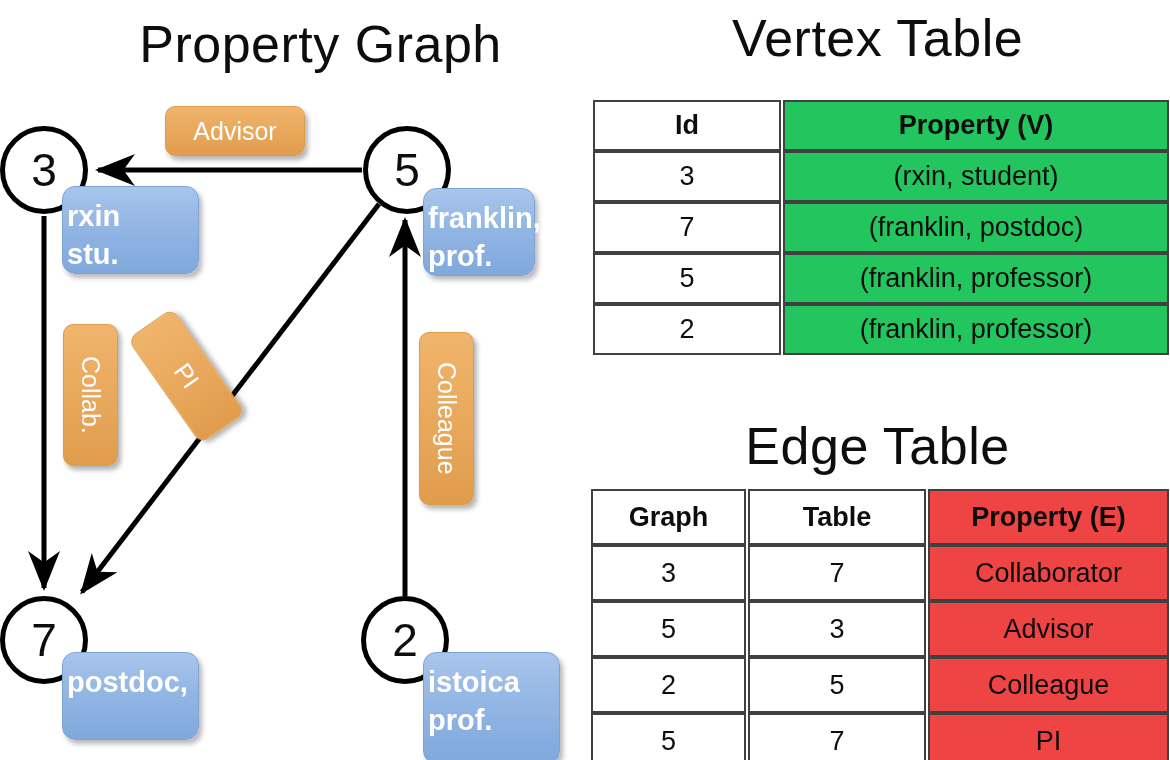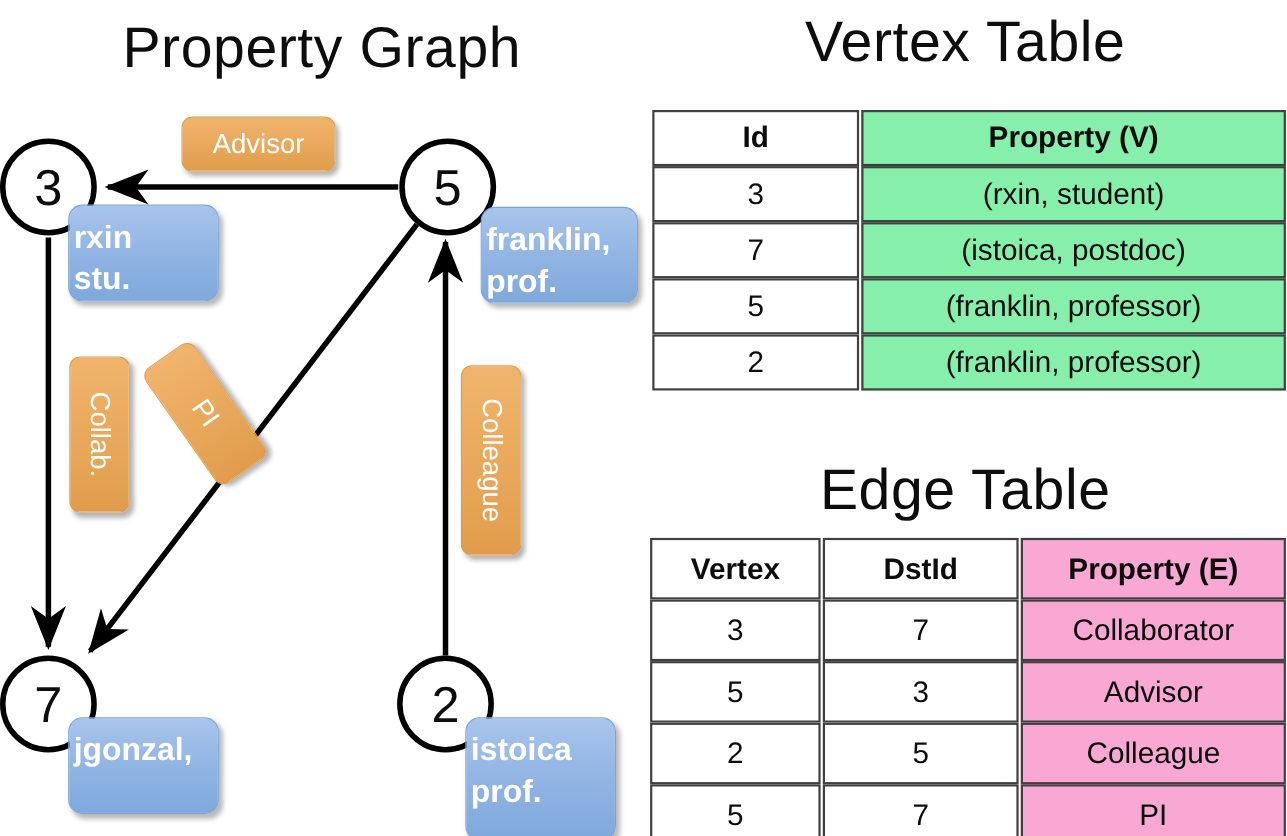--- a/index.html
+++ b/index.html
@@ -20,21 +20,21 @@
   .title {
     position: absolute;
     font-family: "Liberation Sans", sans-serif;
     font-weight: 300;
     font-size: 52px;
     letter-spacing: 0.5px;
     color: #0d0d0d;
     white-space: nowrap;
     text-align: center;
   }
-  #title-property-graph { left: 0;   top: 14px;  width: 585px; }
+  #title-property-graph { left: 0;   top: 14px;  width: 585px; padding-left: 28px; }
   #title-vertex-table   { left: 585px; top: 8px;  width: 585px; }
   #title-edge-table     { left: 585px; top: 416px; width: 585px; }
 
   
   #graph-panel {
     position: absolute;
     left: 0; top: 0;
     width: 585px; height: 760px;
   }
   #graph-svg { position: absolute; left: 0; top: 0; }
@@ -108,25 +108,25 @@
     font-size: 27px;
     color: #0d0d0d;
     padding: 0;
     line-height: 1;
     background: #ffffff;
   }
   .data-table th { font-weight: 700; font-size: 27px; }
 
   #vertex-table { left: 591px; top: 100px; width: 576px; }
   #vertex-table td, #vertex-table th { height: 47px; }
-  #vertex-table .prop-col { background: #86efac; }
+  #vertex-table .prop-col { background: #22c55e; }
 
   #edge-table { left: 589px; top: 489px; width: 578px; }
   #edge-table td, #edge-table th { height: 52px; }
-  #edge-table .prop-col { background: #f9a8d4; }
+  #edge-table .prop-col { background: #ef4444; }
 </style>
 </head>
 <body>
 
 <div class="title" id="title-property-graph">Property Graph</div>
 
 <div class="title" id="title-vertex-table">Vertex Table</div>
 
 <div class="title" id="title-edge-table">Edge Table</div>
 
@@ -152,30 +152,30 @@
     <span>3</span>
   </div>
   <div class="prop-box" style="left:62px; top:186px; width:137px; height:88px;">
     <span>rxin</span>
     <span>stu.</span>
   </div>
 
   <div class="node-circle" style="left:363px; top:126px;">
     <span>5</span>
   </div>
-  <div class="prop-box" style="left:437px; top:188px; width:143px; height:88px;">
+  <div class="prop-box" style="left:423px; top:188px; width:112px; height:88px;">
     <span>franklin,</span>
     <span>prof.</span>
   </div>
 
   <div class="node-circle" style="left:0px; top:596px;">
     <span>7</span>
   </div>
   <div class="prop-box" style="left:62px; top:652px; width:137px; height:88px;">
-    <span>jgonzal,</span>
+    <span>postdoc,</span>
   </div>
 
   <div class="node-circle" style="left:361px; top:596px;">
     <span>2</span>
   </div>
   <div class="prop-box" style="left:423px; top:652px; width:137px; height:112px;">
     <span>istoica</span>
     <span>prof.</span>
   </div>
 
@@ -199,43 +199,43 @@
       <th class="prop-col">Property (V)</th>
     </tr>
   </thead>
   <tbody>
     <tr>
       <td>3</td>
       <td class="prop-col">(rxin, student)</td>
     </tr>
     <tr>
       <td>7</td>
-      <td class="prop-col">(istoica, postdoc)</td>
+      <td class="prop-col">(franklin, postdoc)</td>
     </tr>
     <tr>
       <td>5</td>
       <td class="prop-col">(franklin, professor)</td>
     </tr>
     <tr>
       <td>2</td>
       <td class="prop-col">(franklin, professor)</td>
     </tr>
   </tbody>
 </table>
 
 <table class="data-table" id="edge-table">
   <colgroup>
       <col style="width:155px;">
       <col style="width:178px;">
       <col style="width:241px;">
     </colgroup>
   <thead>
     <tr>
-      <th>Vertex</th>
-      <th>DstId</th>
+      <th>Graph</th>
+      <th>Table</th>
       <th class="prop-col">Property (E)</th>
     </tr>
   </thead>
   <tbody>
     <tr>
       <td>3</td>
       <td>7</td>
       <td class="prop-col">Collaborator</td>
     </tr>
     <tr>

